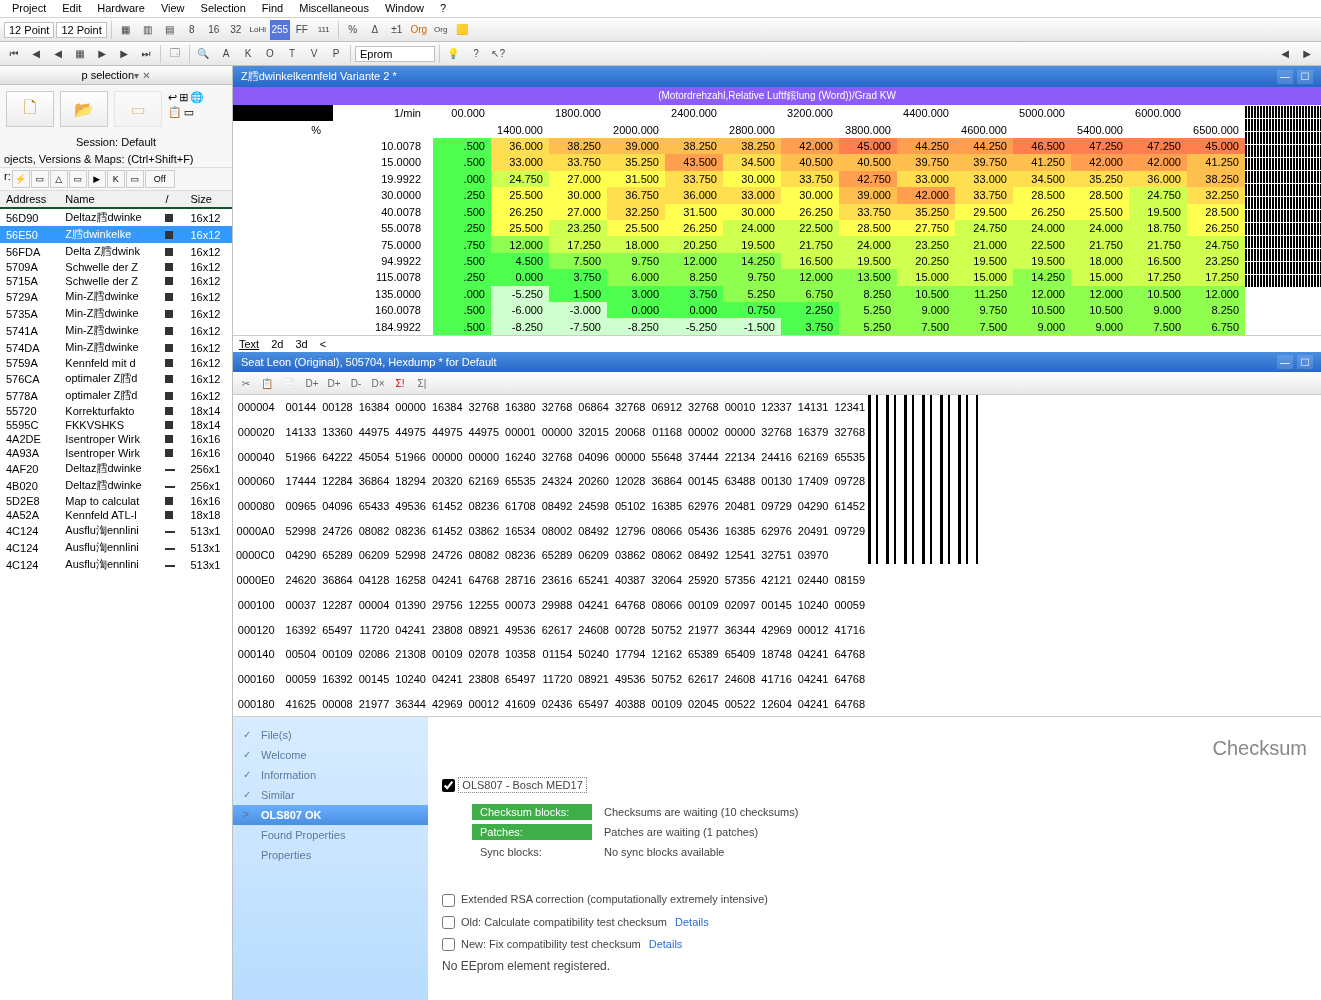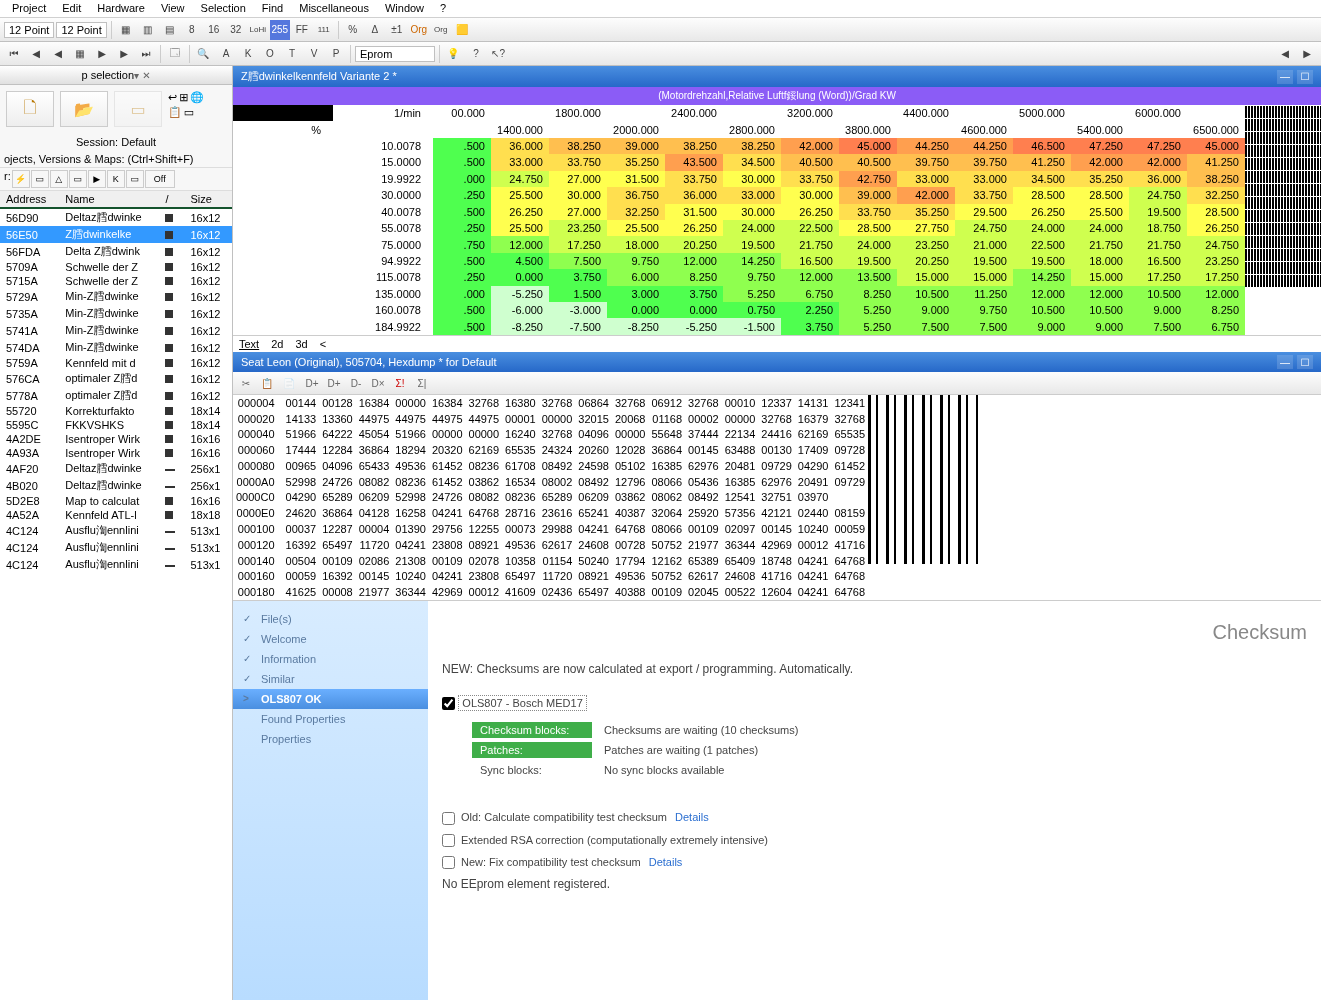--- a/index.html
+++ b/index.html
@@ -59,21 +59,21 @@
 .hex-toolbar { background: linear-gradient(#fdfdfd,#e8e8e8); border-bottom:1px solid #ccc; padding:2px 4px; display:flex; gap:4px; }
 .hex-toolbar .hb { width:18px;height:18px; border:1px solid transparent; font-size:10px; display:flex;align-items:center;justify-content:center; color:#666;}
 .hex-body { flex:1; overflow:auto; background:#fff; font-family:"Courier New",monospace; font-size:11px; display:flex; }
 .hex-body table { border-collapse: collapse; }
 .hex-body td { padding: 0 3px; text-align:right; }
 .hex-body .addr { color:#000; padding-right:8px; }
 .hex-pattern { width:110px; }
 .hex-pattern div { height:13px; background: repeating-linear-gradient(90deg,#000 0 3px,#fff 3px 8px,#000 8px 10px,#fff 10px 18px); }
 
 
-.bottom { display:flex; height: 400px; background:#fff; border-top:1px solid #ccc; }
+.bottom { display:flex; height: 284px; background:#fff; border-top:1px solid #ccc; }
 .bottom-nav { width: 195px; background: linear-gradient(#d8ecff,#b8dcff); padding: 8px 0; }
 .bottom-nav .ni { padding: 4px 12px 4px 28px; color:#5a7aa0; cursor:pointer; position:relative; }
 .bottom-nav .ni::before { content:"✓"; position:absolute; left:10px; color:#5a7aa0; font-size:10px; }
 .bottom-nav .ni.arrow::before { content:">"; }
 .bottom-nav .ni.selected { background: linear-gradient(#6aafff,#4a8fe0); color:#fff; font-weight:bold; }
 .bottom-nav .ni.nochk::before { content:""; }
 
 .bottom-content { flex:1; padding: 20px 14px; color:#444; }
 .bottom-content h2 { color:#888; font-size:20px; font-weight:normal; margin-bottom:18px;text-align:right; }
 .bottom-content .note { margin-bottom:20px; font-size:12px; }
@@ -970,41 +970,40 @@
           <div class="ni">File(s)</div>
           <div class="ni">Welcome</div>
           <div class="ni">Information</div>
           <div class="ni">Similar</div>
           <div class="ni selected arrow">OLS807 OK</div>
           <div class="ni nochk">Found Properties</div>
           <div class="ni nochk">Properties</div>
         </div>
       <div class="bottom-content">
         <h2>Checksum</h2>
-        <div class="note">NEW:  Checksums are now calculated at export / programming. Automatically.</div>
         <div class="ols-row">
           <input type="checkbox" checked="" style="accent-color: rgb(0, 0, 0);">
           <span style="border:1px dotted #888;padding:1px 3px">OLS807 - Bosch MED17</span>
         </div>
         <div id="status-rows">
             <div class="status-row">
               <span class="status-tag ">Checksum blocks:</span>
               <span>Checksums are waiting (10 checksums)</span>
             </div>
             <div class="status-row">
               <span class="status-tag ">Patches:</span>
               <span>Patches are waiting (1 patches)</span>
             </div>
             <div class="status-row">
               <span class="status-tag plain">Sync blocks:</span>
               <span>No sync blocks available</span>
             </div>
           </div>
         <div style="height:20px"></div>
+        <div class="chk-row"><input type="checkbox" style=""><span>Extended RSA correction (computationally extremely intensive)</span></div>
         <div class="chk-row"><input type="checkbox" style=""><span>Old: Calculate compatibility test checksum</span><span class="link">Details</span></div>
-        <div class="chk-row"><input type="checkbox" style=""><span>Extended RSA correction (computationally extremely intensive)</span></div>
         <div class="chk-row"><input type="checkbox" style=""><span>New: Fix compatibility test checksum</span><span class="link">Details</span></div>
         <div class="chk-row">No EEprom element registered.</div>
       </div>
     </div>
 
   </div>
 </div>
 
 </body></html>

